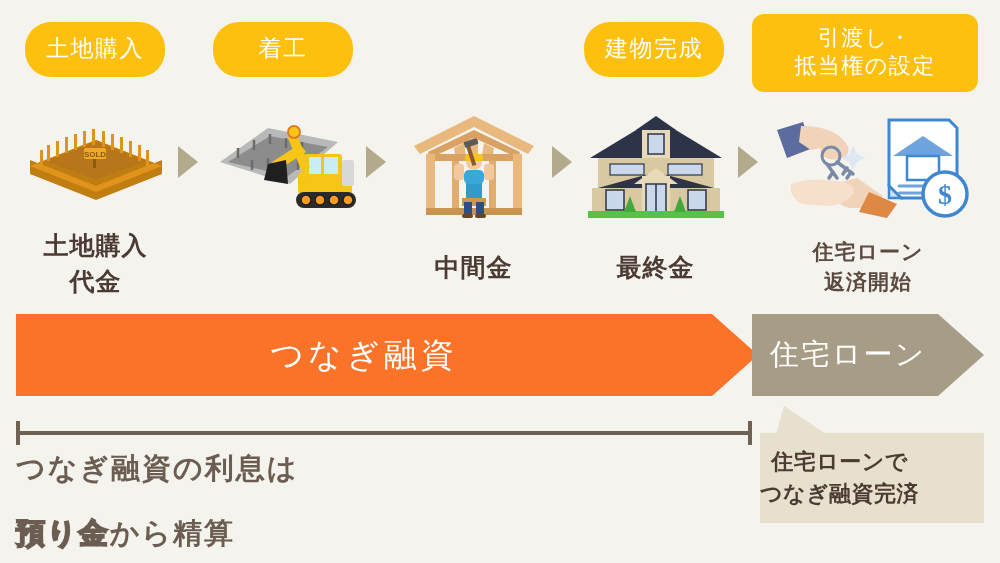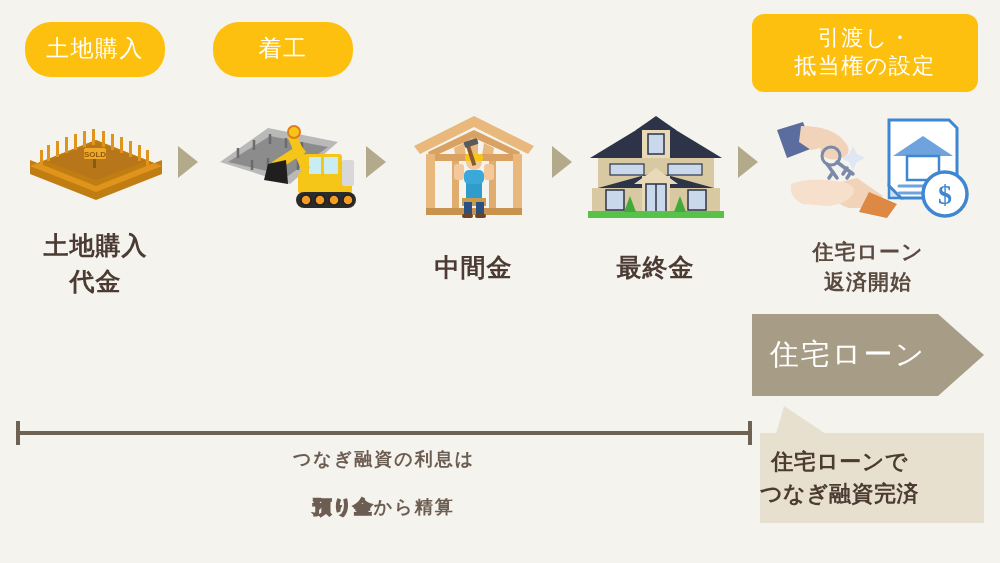--- a/index.html
+++ b/index.html
@@ -156,23 +156,22 @@
   }
   .measure .cap.left  { left: 0; }
   .measure .cap.right { right: 0; }
 
   
   .bottom-note {
     position: absolute;
     left: 16px;
     top: 446px;
     width: 736px;
-    text-align: center;
     color: #6b5d51;
-    font-size: 18px;
+    font-size: 29px;
     font-weight: 600;
     line-height: 1.55;
     letter-spacing: 2px;
   }
   .bottom-note .line2 { display: block; margin-top: 20px; }
   .hollow {
     color: #f5f3ee;
     -webkit-text-stroke: 2px #6b5d51;
     font-weight: 700;
   }
@@ -207,20 +206,21 @@
     border-bottom: 28px solid #e8e0ce;
   }
 </style>
 </head>
 <body>
 
 <div id="stage">
 
   <div class="badge b0">土地購入</div>
   <div class="badge b1">着工</div>
+  <div class="badge b3">建物完成</div>
   <div class="badge b4">引渡し・
 抵当権の設定</div>
 
   <div class="icon-slot s0">
     <svg width="148" height="106" viewBox="0 0 148 106">
       <polygon points="74,88 8,62 8,48 74,74 140,48 140,62" fill="#c07d12"></polygon>
       <polygon points="74,80 8,54 74,28 140,54" fill="#e0941c"></polygon>
       <polygon points="74,74 16,51 74,28 132,51" fill="#c07d12"></polygon>
       <polygon points="74,68 24,49 74,30 124,49" fill="#b8761a"></polygon>
       <g fill="#e0941c">
@@ -369,20 +369,23 @@
     </svg>
   </div>
 
   <div class="pay-label l0">土地購入
 代金</div>
   <div class="pay-label l3">最終金</div>
   <div class="pay-label l2">中間金</div>
   <div class="pay-label l4">住宅ローン
 返済開始</div>
 
+  <div class="bar-orange">
+    <span class="bar-text">つなぎ融資</span>
+  </div>
   <div class="bar-gray">
     <span class="bar-text">住宅ローン</span>
   </div>
 
   <div class="measure">
     <div class="cap left"></div>
     <div class="span-line"></div>
     <div class="cap right"></div>
   </div>
 

